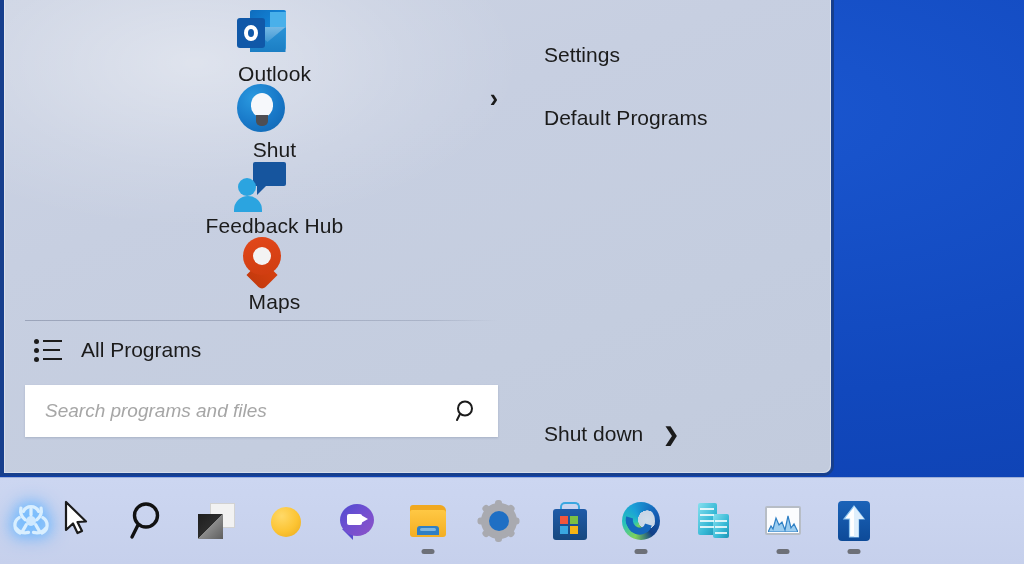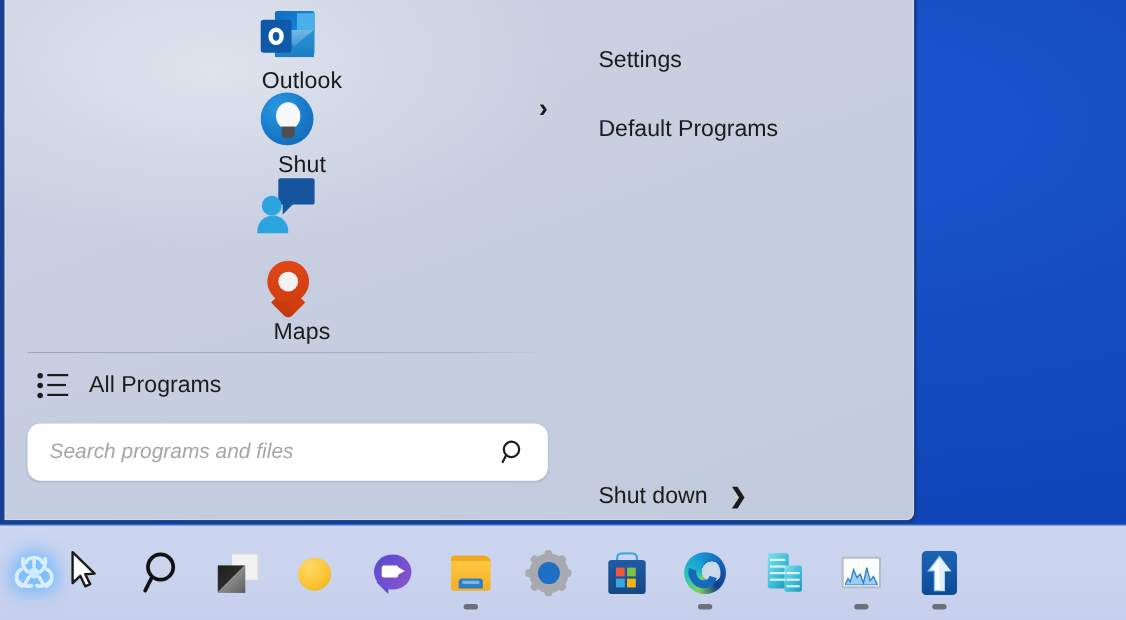--- a/index.html
+++ b/index.html
@@ -262,21 +262,21 @@
     margin-left: 17px;
   }
 
   .search-wrap {
     margin: 6px 22px 0 21px;
   }
   .search-box {
     position: relative;
     height: 50px;
     background: #ffffff;
-    border-radius: 12px;
+    border-radius: 0;
     border: 1px solid #ffffff;
     box-shadow: 0 1px 2px rgba(40,55,90,0.18);
     display: flex;
     align-items: center;
   }
   .search-input {
     border: 0;
     outline: 0;
     background: transparent;
     font-family: "Liberation Sans", sans-serif;
@@ -314,21 +314,21 @@
     align-items: flex-end;
     height: 63px;
     padding-left: 24px;
     font-size: 21px;
     color: #1b1b1b;
     white-space: nowrap;
   }
   .shutdown-row {
     position: absolute;
     left: 0;
-    bottom: 10px;
+    bottom: 27px;
     display: flex;
     align-items: center;
     padding-left: 24px;
   }
   .shutdown-label {
     font-size: 21px;
     color: #1b1b1b;
   }
   .shutdown-chevron {
     font-size: 19px;
@@ -624,20 +624,21 @@
           <div class="app-label">Shut</div>
         </div>
 
         <div class="app-row">
           <div class="app-icon ico-feedback">
             <span class="fb-bubble"></span>
             <span class="fb-tail"></span>
             <span class="fb-head"></span>
             <span class="fb-body"></span>
           </div>
+          <div class="app-label">Feedback Hub</div>
         </div>
 
         <div class="app-row">
           <div class="app-icon ico-maps">
             <span class="mp-point"></span>
             <span class="mp-pin"></span>
             <span class="mp-dot"></span>
           </div>
           <div class="app-label">Maps</div>
         </div>

